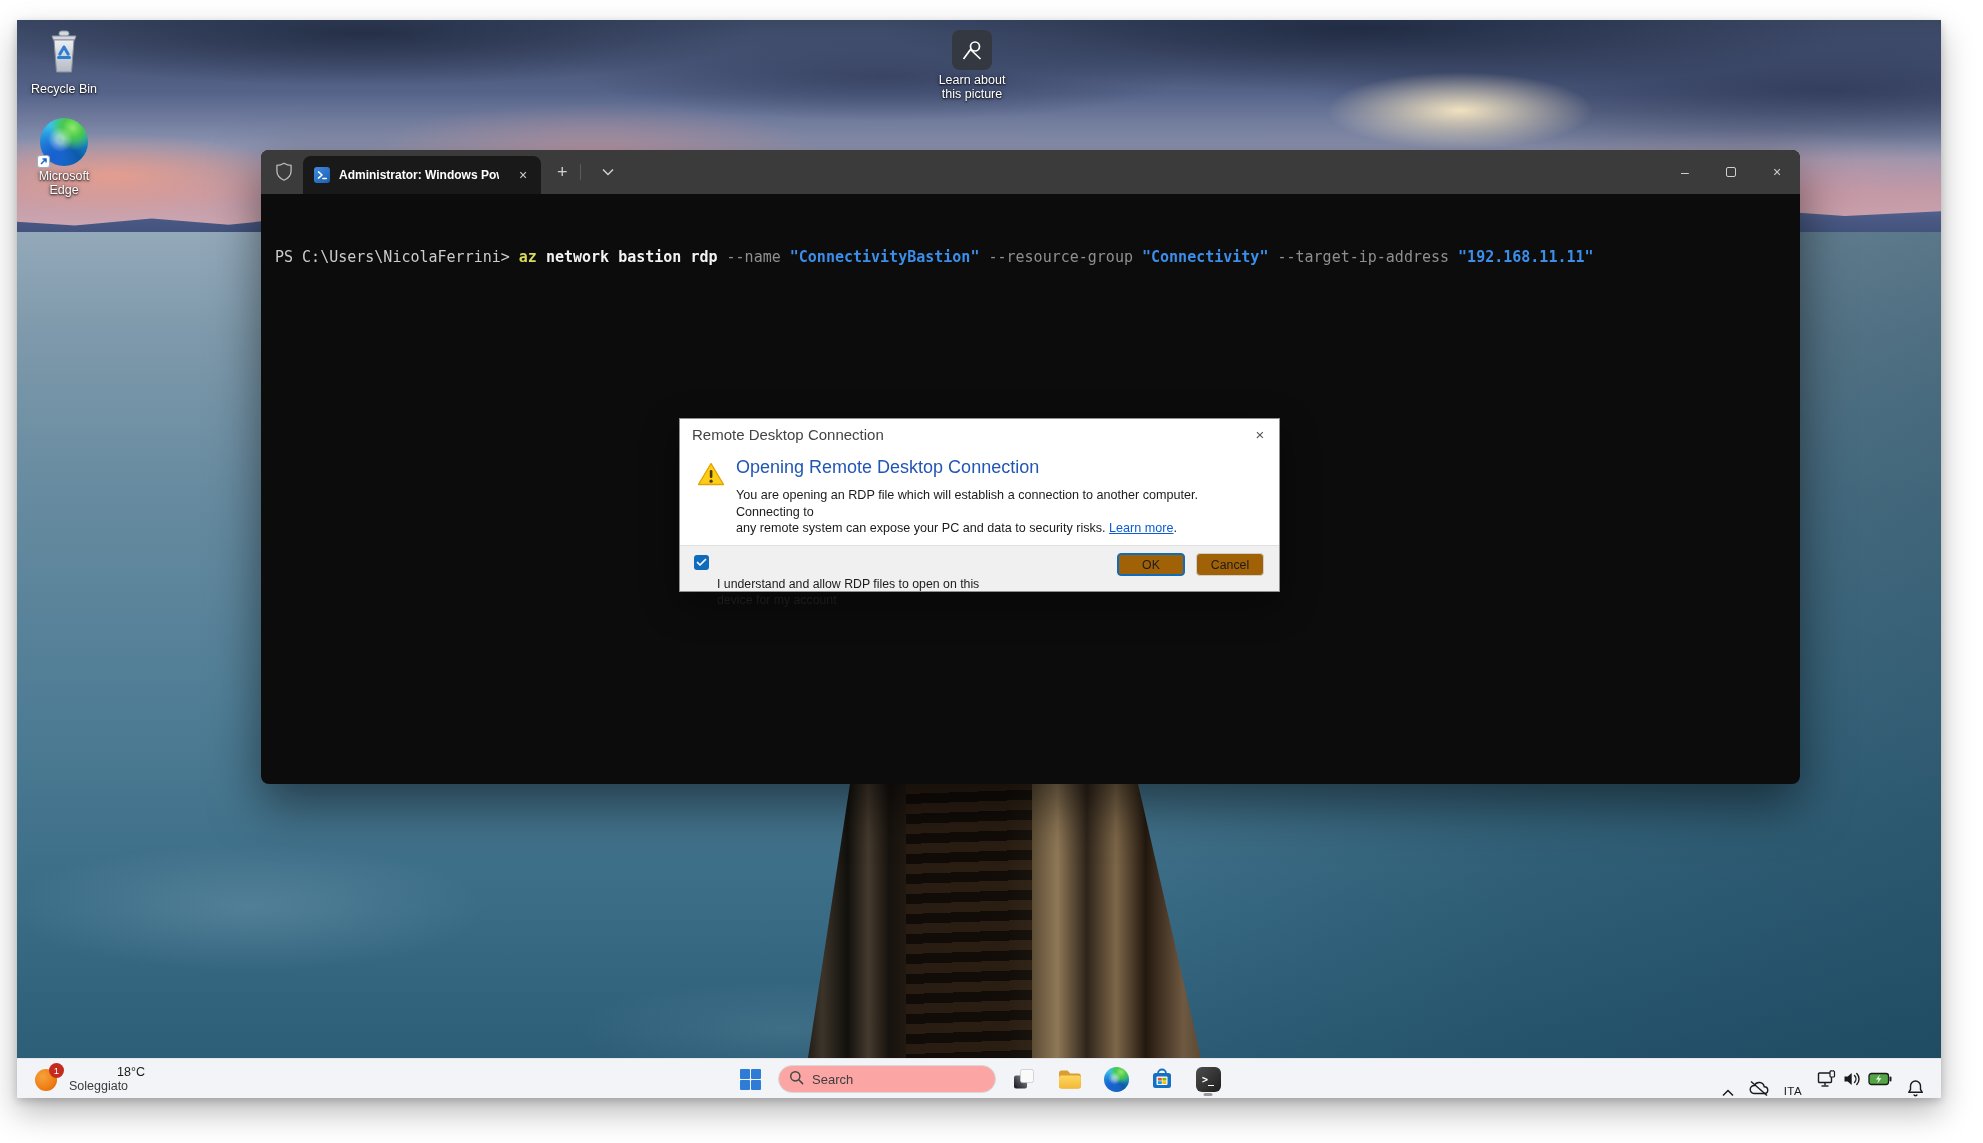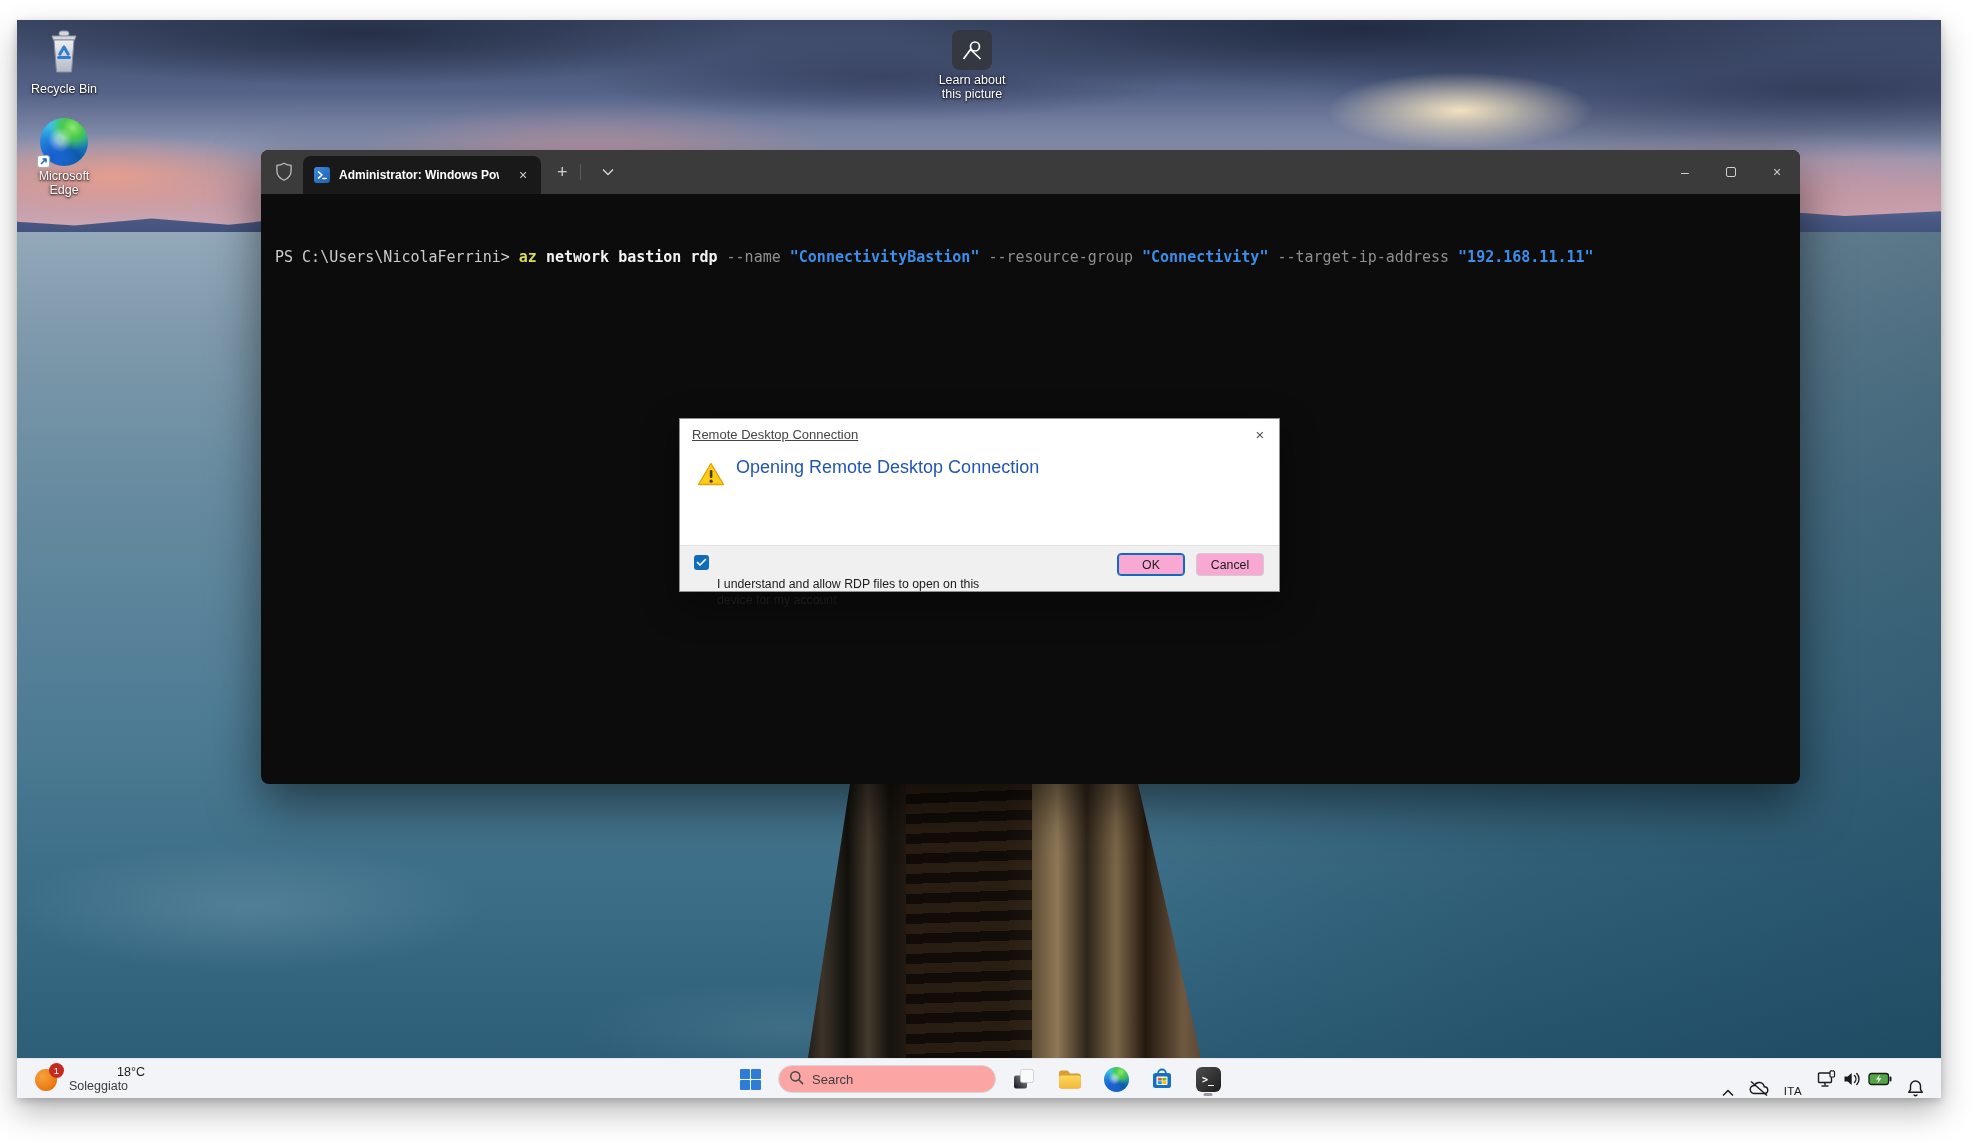--- a/index.html
+++ b/index.html
@@ -101,38 +101,38 @@
   .term-ctl { width:46px; display:flex; align-items:center; justify-content:center; color:#cfcfcf; font-size:14px; cursor:pointer; }
   .term-max-box { width:10px; height:10px; border:1.3px solid #cfcfcf; border-radius:2px; }
   .term-body { padding:11px 14px; font-family:"DejaVu Sans Mono","Liberation Mono",monospace; font-size:15px; line-height:21px; white-space:pre; }
 
   
   .dialog {
     position:absolute; left:662px; top:398px; width:601px; height:174px;
     background:#fff; border:1px solid #8f8f8f; box-shadow:0 12px 34px rgba(0,0,0,.45);
   }
   .dlg-titlebar { height:30px; display:flex; align-items:center; padding:0 4px 0 12px; }
-  .dlg-title { font-size:13px; color:#444; flex:1;text-decoration:underline; }
+  .dlg-title { font-size:15px; color:#444; flex:1; }
   .dlg-close { width:30px; height:24px; display:flex; align-items:center; justify-content:center; color:#555; font-size:15px; cursor:pointer; }
   .dlg-body { display:flex; padding:2px 18px 0 17px; }
   .dlg-warn { flex:none; margin-top:10px; }
   .dlg-content { margin-left:11px; }
   .dlg-heading { color:#2156b5; font-size:18px; margin-top:6px; }
   .dlg-text { margin-top:9px; font-size:12.6px; line-height:16.5px; color:#1b1b1b; }
   .dlg-link { color:#0b5cd5; text-decoration:underline; cursor:pointer; }
   .dlg-footer {
     position:absolute; left:0; right:0; bottom:0; height:46px; background:#f0f0f0;
     border-top:1px solid #e0e0e0; display:flex; align-items:flex-start; padding:7px 15px 0 14px;
   }
   .dlg-check { width:15px; height:15px; border-radius:3px; background:#0f6cbd; flex:none; margin-top:2px; cursor:pointer;
     display:flex; align-items:center; justify-content:center; }
   .dlg-check-label { margin-left:8px; font-size:12.3px; line-height:15.5px; color:#1b1b1b;margin-top:24px; }
   .dlg-buttons { margin-left:auto; display:flex; gap:11px; }
   .dlg-btn {
-    min-width:68px; height:23px; background:#f9a8d4; border:1px solid #cecece; border-radius:4px;
+    min-width:68px; height:23px; background:#a16207; border:1px solid #cecece; border-radius:4px;
     font-size:12.3px; color:#1b1b1b; font-family:inherit; cursor:pointer; padding:0 10px;
   }
   .dlg-btn.default { border-color:#0f6cbd; box-shadow:inset 0 0 0 1px #0f6cbd; }
 
   
   .taskbar {
     position:absolute; left:0; bottom:0; width:1924px; height:40px;
     background:#f2f4f7; border-top:1px solid rgba(0,0,0,.05);
   }
   .tb-weather { position:absolute; left:10px; top:0; height:40px; display:flex; align-items:center; padding:0 8px; cursor:pointer; }
@@ -267,20 +267,24 @@
       <div class="dlg-body">
         <span class="dlg-warn">
           <svg width="28" height="26" viewBox="0 0 28 26">
             <path d="M14 2.5 L26.5 23.5 H1.5 Z" fill="#ffcc17" stroke="#e3a400" stroke-width="1.4" stroke-linejoin="round"></path>
             <rect x="12.8" y="9" width="2.6" height="8" rx="1.2" fill="#4a3b00"></rect>
             <circle cx="14.1" cy="20.2" r="1.6" fill="#4a3b00"></circle>
           </svg>
         </span>
         <div class="dlg-content">
           <div class="dlg-heading">Opening Remote Desktop Connection</div>
+          <div class="dlg-text">
+            <span>You are opening an RDP file which will establish a connection to another computer. Connecting to</span><br>
+            <span>any remote system can expose your PC and data to security risks. </span><span class="dlg-link">Learn more</span><span>.</span>
+          </div>
         </div>
       </div>
       <div class="dlg-footer">
         <span class="dlg-check">
           <svg width="11" height="9" viewBox="0 0 11 9">
               <polyline points="1.5,4.5 4,7 9.5,1.5" stroke="#fff" stroke-width="1.7" fill="none" stroke-linecap="round" stroke-linejoin="round"></polyline>
             </svg>
         </span>
         <div class="dlg-check-label">
           <div>I understand and allow RDP files to open on this</div>

